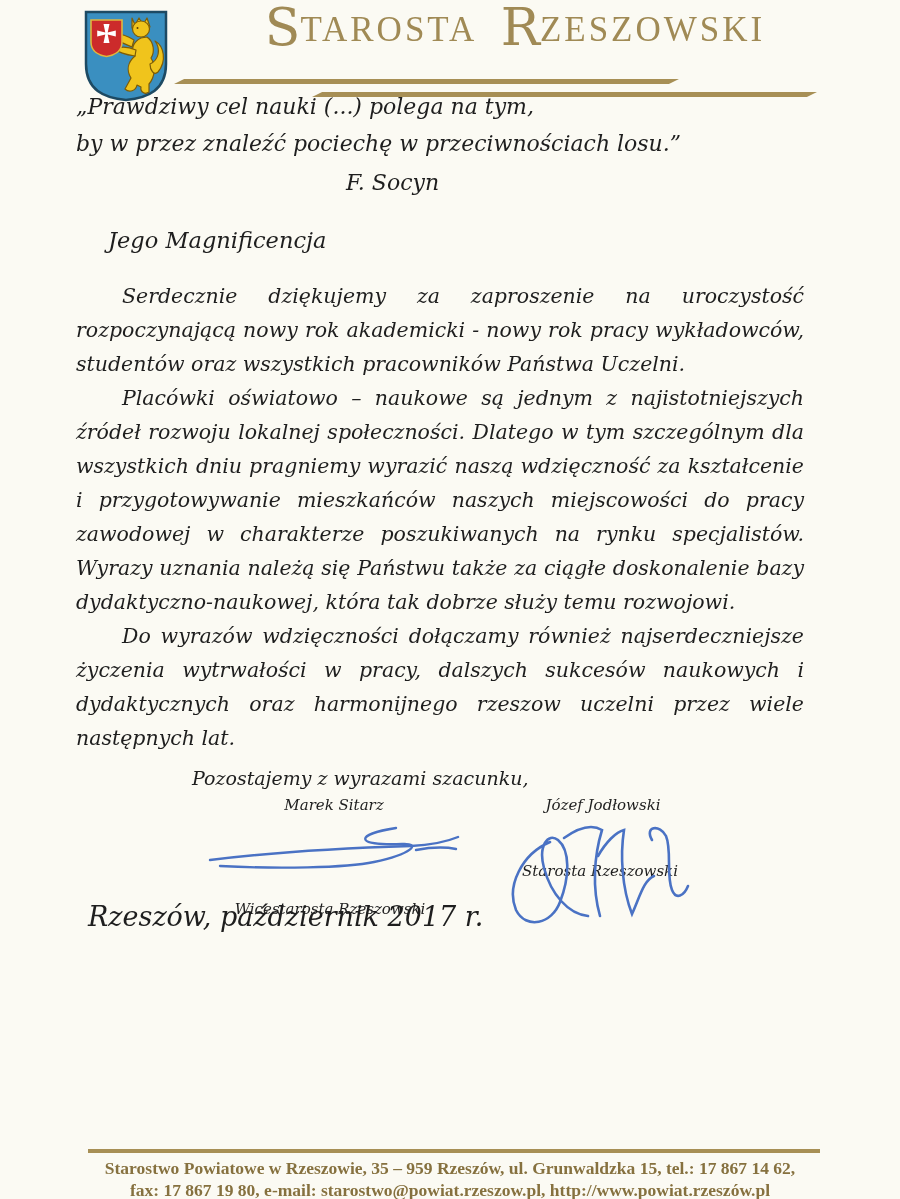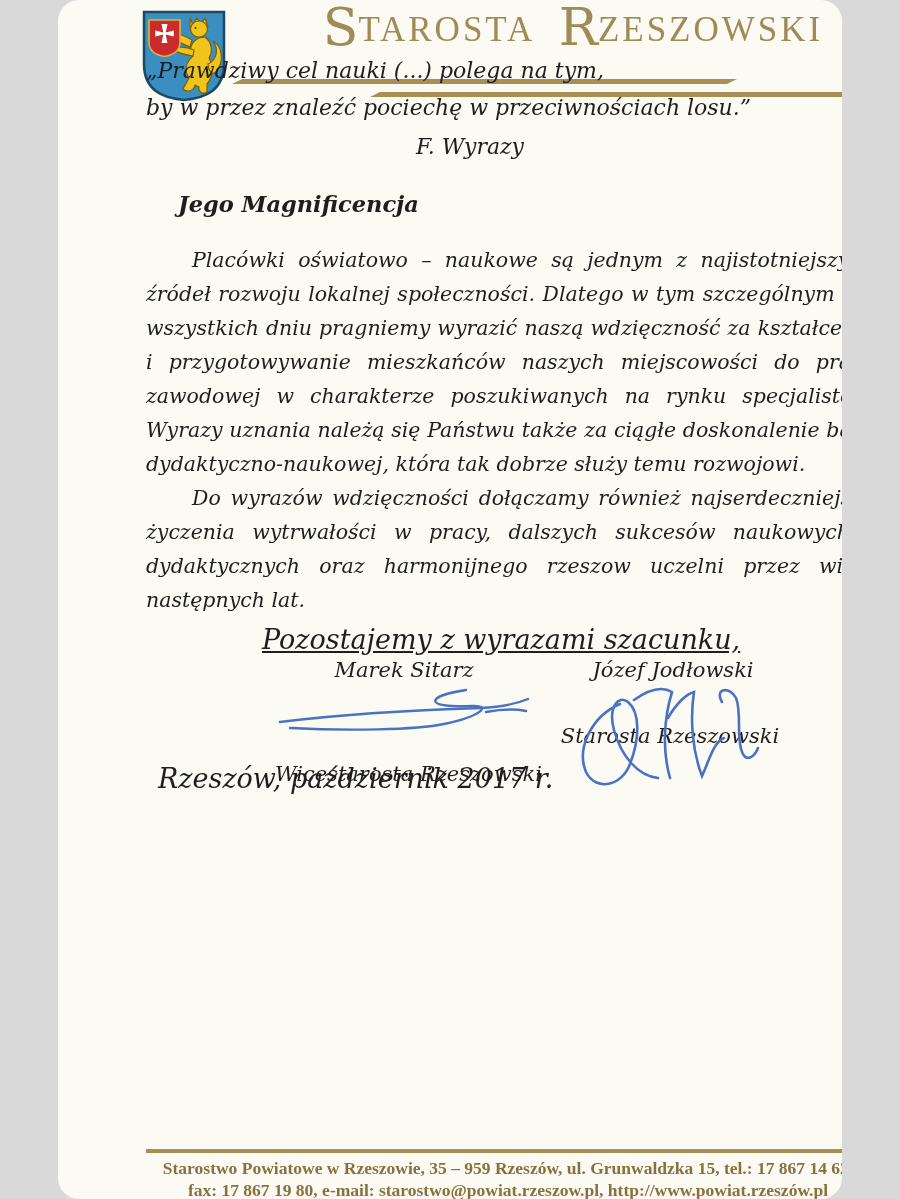--- a/index.html
+++ b/index.html
@@ -1,60 +1,59 @@
 <!DOCTYPE html>
 <html><head>
 <meta charset="utf-8">
 <style>
   * { margin:0; padding:0; box-sizing:border-box; }
   html,body { background:#d9d9d9; }
   .page {
     position:relative;
-    width:784px; height:1199px;
+    width:900px; height:1199px;
     margin:0 auto;
     background:#fbfaf3;
     overflow:hidden;
     font-family:"DejaVu Serif","Liberation Serif",serif;
     color:#1e1e1e;
-    border-radius:21px;
   }
 
   
   .crest { position:absolute; left:82px; top:8px; width:88px; height:94px; }
   .title {
     position:absolute; left:200px; top:10px; width:630px;
     text-align:center; color:#a08a55;
     font-family:"Liberation Serif","DejaVu Serif",serif;
     font-size:35px; letter-spacing:3px; white-space:nowrap;
   }
   .title .init {
     font-size:52px; line-height:0; letter-spacing:0;
     font-family:"DejaVu Serif",serif; vertical-align:-4px;
   }
   .bar { position:absolute; height:5px; background:#a78f55; }
   .bar1 { left:174px; top:79px;  width:505px; clip-path:polygon(2% 0,100% 0,98% 100%,0 100%); }
   .bar2 { left:312px; top:92px;  width:505px; clip-path:polygon(2% 0,100% 0,98% 100%,0 100%); }
 
   
   .content {
-    position:absolute; left:88px; top:0; width:728px;
-    padding-top:52px;
+    position:absolute; left:76px; top:0; width:728px;
+    padding-top:88px;
     font-style:italic;
   }
   .quote { font-size:22px; line-height:37px; }
   .quote-attr { font-size:22px; line-height:30px; margin:6px 0 0 270px; }
 
-  .addressee { margin-top:25px; margin-left:32px; font-weight:bold; font-size:22.5px; line-height:34.5px; }
+  .addressee { margin-top:25px; margin-left:32px; font-weight:normal; font-size:22.5px; line-height:34.5px; }
 
   .body-text { margin-top:21px; font-size:20.5px; line-height:34px; }
   .body-text p { text-align:justify; text-indent:46px; }
 
-  .closing { margin:7px 0 0 116px; font-size:27px; line-height:32px;text-decoration:underline; }
+  .closing { margin:7px 0 0 116px; font-size:19px; line-height:32px; }
 
-  .sig-block { position:relative; height:97px; font-size:21px; }
+  .sig-block { position:relative; height:97px; font-size:15px; }
   .sig-name, .sig-title { position:absolute; text-align:center; white-space:nowrap; }
   .name-left   { left:148px; top:2px;  width:220px; }
   .name-right  { left:407px; top:2px;  width:240px; }
   .title-left  { left:129px; top:66px; width:250px;margin-top:40px; }
   .title-right { left:414px; top:68px; width:220px; }
   .sig-svg { position:absolute; pointer-events:none; }
   .sig-left-svg  { left:130px; top:28px; width:258px; height:48px; }
   .sig-right-svg { left:418px; top:22px; width:210px; height:118px; z-index:2; }
 
   .dateline { margin:10px 0 0 12px; font-size:27px; line-height:32px; }
@@ -97,27 +96,28 @@
   </div>
   <div class="bar bar1"></div>
   <div class="bar bar2"></div>
 
   <div class="content">
 
     <div class="quote">
       <div>„Prawdziwy cel nauki (...) polega na tym,</div>
       <div>by w przez znaleźć pociechę w przeciwnościach losu.”</div>
     </div>
-    <div class="quote-attr">F. Wyrazy</div>
+    <div class="quote-attr">F. Socyn</div>
 
     <div class="addressee">
       <div>Jego Magnificencja</div>
     </div>
 
     <div class="body-text">
+      <p>Serdecznie dziękujemy za zaproszenie na uroczystość rozpoczynającą nowy rok akademicki - nowy rok pracy wykładowców, studentów oraz wszystkich pracowników Państwa Uczelni.</p>
       <p>Placówki oświatowo – naukowe są jednym z najistotniejszych źródeł rozwoju lokalnej społeczności. Dlatego w tym szczególnym dla wszystkich dniu pragniemy wyrazić naszą wdzięczność za kształcenie i przygotowywanie mieszkańców naszych miejscowości do pracy zawodowej w charakterze poszukiwanych na rynku specjalistów. Wyrazy uznania należą się Państwu także za ciągłe doskonalenie bazy dydaktyczno-naukowej, która tak dobrze służy temu rozwojowi.</p>
       <p>Do wyrazów wdzięczności dołączamy również najserdeczniejsze życzenia wytrwałości w pracy, dalszych sukcesów naukowych i dydaktycznych oraz harmonijnego rzeszow uczelni przez wiele następnych lat.</p>
     </div>
 
     <div class="closing">Pozostajemy z wyrazami szacunku,</div>
 
     <div class="sig-block">
       <div class="sig-name name-left">Marek Sitarz</div>
       <div class="sig-name name-right">Józef Jodłowski</div>
 

